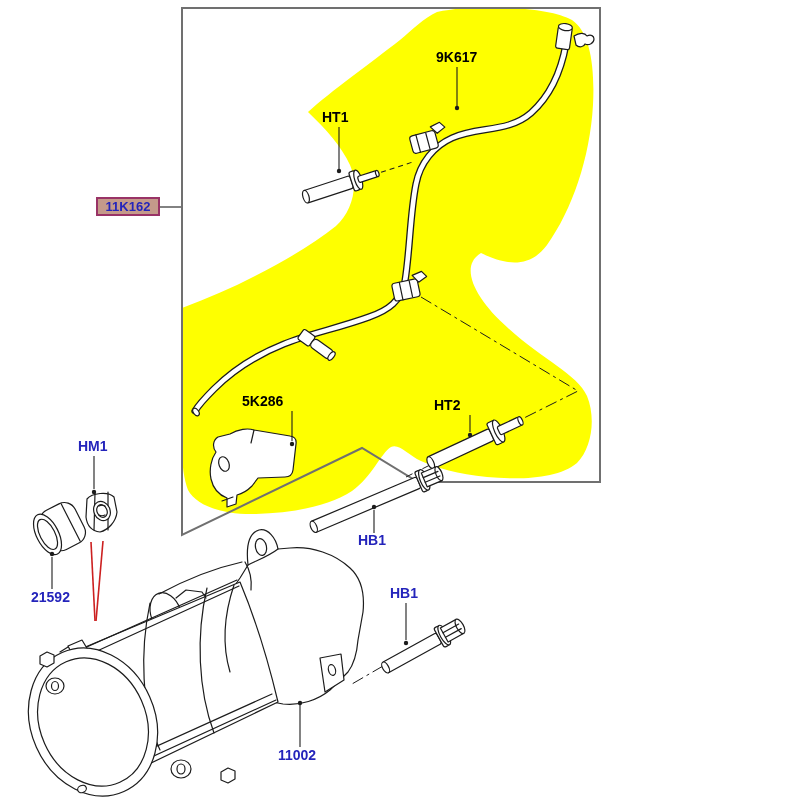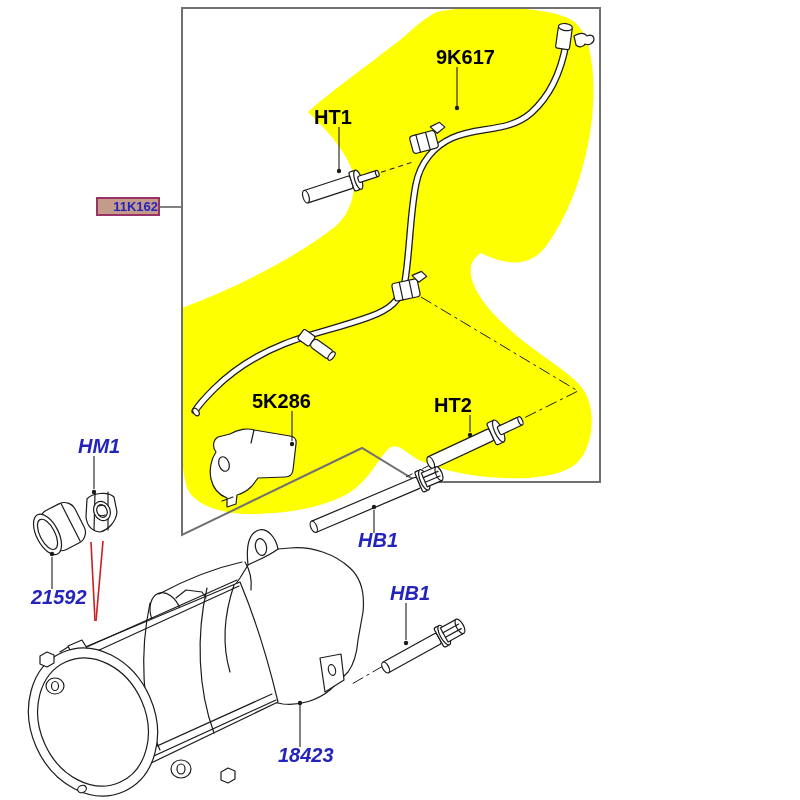--- a/index.html
+++ b/index.html
@@ -12,28 +12,28 @@
   .ln{fill:none;stroke:var(--line,#1c1c1c);stroke-width:1.2;stroke-linecap:round;stroke-linejoin:round;}
   .pt{fill:#ffffff;stroke:var(--line,#1c1c1c);stroke-width:1.2;stroke-linejoin:round;}
   .tubeA{fill:none;stroke:var(--line,#1c1c1c);stroke-width:7.2;stroke-linecap:round;}
   .tubeB{fill:none;stroke:#ffffff;stroke-width:4.6;stroke-linecap:round;}
   .axis{fill:none;stroke:var(--line,#1c1c1c);stroke-width:1;stroke-dasharray:12 4 3 4;}
   .dash{fill:none;stroke:var(--line,#1c1c1c);stroke-width:1;stroke-dasharray:5 4;}
   .leader{fill:none;stroke:var(--line,#1c1c1c);stroke-width:1.1;}
   .dot{fill:var(--line,#1c1c1c);stroke:none;}
   .red{fill:none;stroke:var(--red,#cc2020);stroke-width:1.6;}
   
-  .part-label{position:absolute;font-weight:bold;font-size:20px;line-height:15px;
+  .part-label{position:absolute;font-weight:bold;font-size:14px;line-height:15px;
               white-space:nowrap;letter-spacing:0;}
   .lab-black{color:var(--black-label,#000);}
-  .lab-blue{color:var(--blue,#2424bb);font-style:italic;}
+  .lab-blue{color:var(--blue,#2424bb);}
   #callout{position:absolute;left:96px;top:197px;width:60px;height:15px;
            background:var(--callout-bg,#c49a8a);border:2px solid var(--callout-border,#993366);
            color:var(--blue,#2424bb);font-weight:bold;font-size:13px;line-height:15px;
-           text-align:right;cursor:pointer;}
+           text-align:center;cursor:pointer;}
 </style>
 </head>
 <body>
 
 <div id="stage">
 
   <svg id="art" width="800" height="800" viewBox="0 0 800 800">
 
     <path class="blob" d="M437,12
       C475,4 548,6 572,20 C590,32 595,66 593,105 C590,158 572,210 547,245
@@ -211,21 +211,21 @@
 
     <g>
       <path class="red" d="M91,542 L95,621"></path>
       <path class="red" d="M103,541 L96,621"></path>
     </g>
   </svg>
 
   <div id="callout">11K162</div>
 
   <div class="part-label lab-black" style="left:436px;top:50px">9K617</div>
-  <div class="part-label lab-black" style="left:314px;top:110px">HT1</div>
-  <div class="part-label lab-black" style="left:252px;top:394px">5K286</div>
+  <div class="part-label lab-black" style="left:322px;top:110px">HT1</div>
+  <div class="part-label lab-black" style="left:242px;top:394px">5K286</div>
   <div class="part-label lab-black" style="left:434px;top:398px">HT2</div>
   <div class="part-label lab-blue" style="left:78px;top:439px">HM1</div>
   <div class="part-label lab-blue" style="left:31px;top:590px">21592</div>
   <div class="part-label lab-blue" style="left:358px;top:533px">HB1</div>
   <div class="part-label lab-blue" style="left:390px;top:586px">HB1</div>
-  <div class="part-label lab-blue" style="left:278px;top:748px">18423</div>
+  <div class="part-label lab-blue" style="left:278px;top:748px">11002</div>
 </div>
 
 </body></html>

